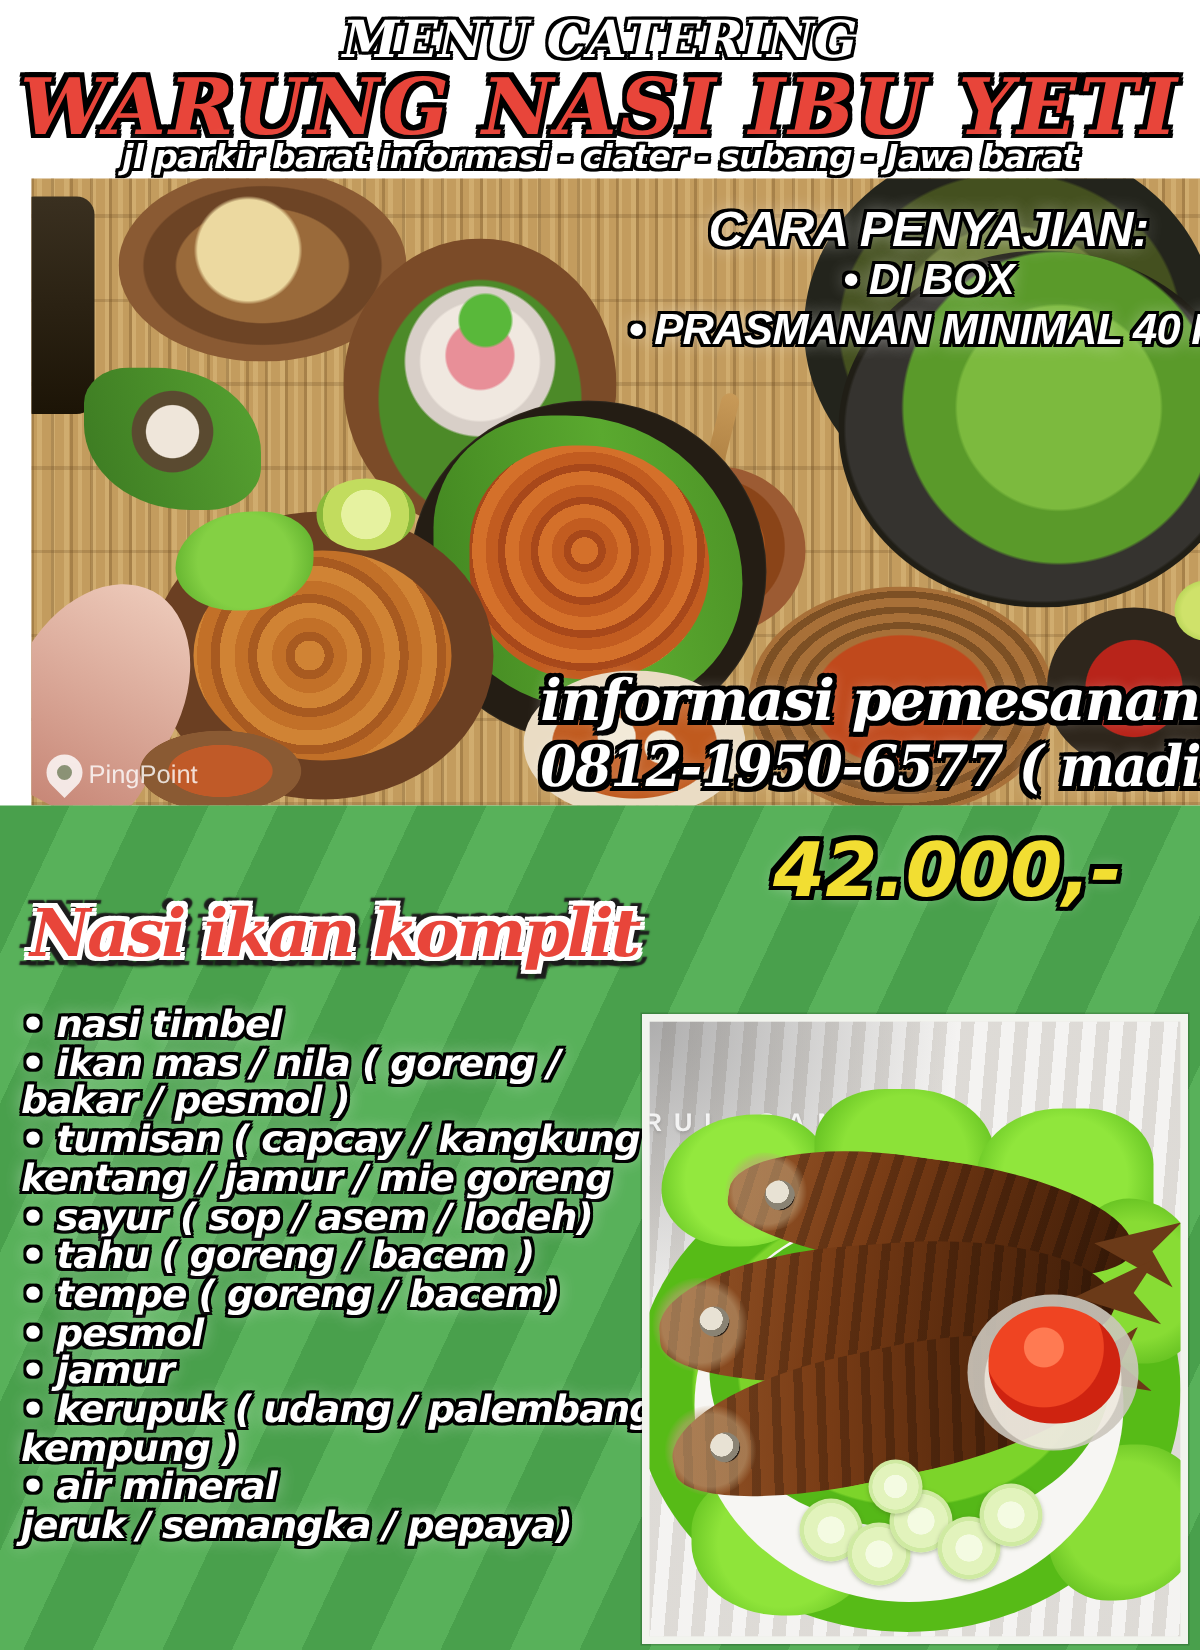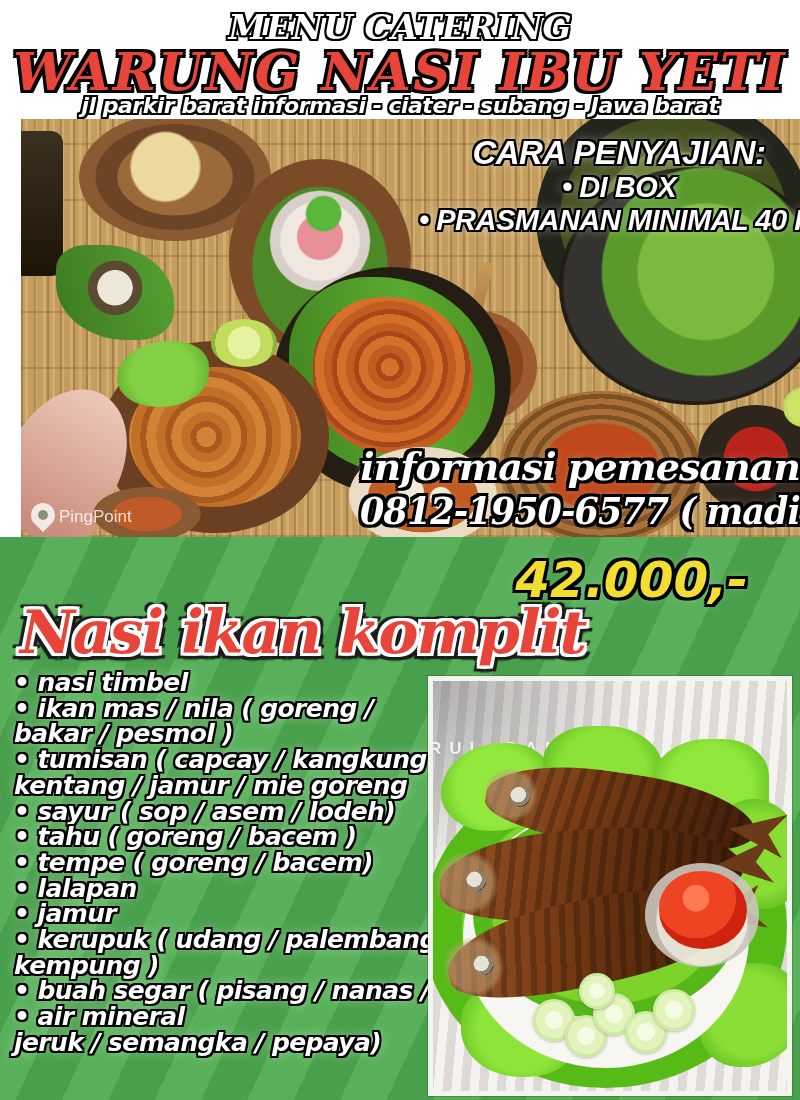--- a/index.html
+++ b/index.html
@@ -71,21 +71,21 @@
   
   .green { position:absolute; top:537px; left:0; width:800px; height:563px; overflow:hidden;
     background:repeating-linear-gradient(115deg,
       var(--green-base,#49a04c) 0 42px, var(--green-stripe,#58b15a) 42px 84px); }
   .paket { position:absolute; top:12px; left:90px;
     font-style:italic; font-weight:bold; font-size:44px; color:#fff; }
   .price { position:absolute; top:14px; right:52px;
     font-style:italic; font-weight:bold; font-size:50px; color:var(--accent-yellow,#f2de32); }
   .ptitle { position:absolute; top:60px; left:20px; white-space:nowrap;
     font-family:"DejaVu Serif", serif; font-style:italic; font-weight:bold;
-    font-size:60px; letter-spacing:-2px; color:var(--accent-red,#e8453a); }
+    font-size:44px; letter-spacing:-2px; color:var(--accent-red,#e8453a); }
   .menu { position:absolute; top:133px; left:14px; width:412px;
     font-style:italic; font-weight:bold; font-size:25px; line-height:25.7px;
     letter-spacing:-0.6px; color:#fff; }
   .menu .menu-line { white-space:nowrap; }
 
   
   .fishphoto { position:absolute; top:139px; left:428px; width:364px; height:420px;
     border:5px solid #f2f4ee; box-shadow:0 0 0 1px rgba(0,0,0,.18); overflow:hidden;
     background-color:#e9e7e4;
     background-image:
@@ -168,25 +168,24 @@
 
     <div class="menu olb2">
         <div class="menu-line">• nasi timbel</div>
         <div class="menu-line">• ikan mas / nila ( goreng /</div>
         <div class="menu-line">bakar / pesmol )</div>
         <div class="menu-line">• tumisan ( capcay / kangkung /</div>
         <div class="menu-line">kentang / jamur / mie goreng</div>
         <div class="menu-line">• sayur ( sop / asem / lodeh)</div>
         <div class="menu-line">• tahu ( goreng / bacem )</div>
         <div class="menu-line">• tempe ( goreng / bacem)</div>
-        <div class="menu-line">• lalapan</div>
+        <div class="menu-line">• pesmol</div>
         <div class="menu-line">• jamur</div>
         <div class="menu-line">• kerupuk ( udang / palembang /</div>
         <div class="menu-line">kempung )</div>
-        <div class="menu-line">• buah segar ( pisang / nanas /</div>
         <div class="menu-line">• air mineral</div>
         <div class="menu-line">jeruk / semangka / pepaya)</div>
       </div>
 
     <div class="fishphoto">
       <div class="wm">RUL_SANIA</div>
 
       <div class="blob" style="left:-10px;top:85px;width:364px;height:322px;border-radius:50%;background:radial-gradient(ellipse, #7ed62c 0 55%, #57bb17 56% 80%, #419e10 81% 100%);"></div>
       <div class="blob" style="left:8px;top:62px;width:110px;height:88px;border-radius:60% 40% 55% 45%;background:radial-gradient(circle,#93e83e 0 55%,#54b618 100%);"></div>
       <div class="blob" style="left:110px;top:45px;width:120px;height:92px;border-radius:45% 55% 60% 40%;background:radial-gradient(circle,#8ce238 0 55%,#50b016 100%);"></div>

